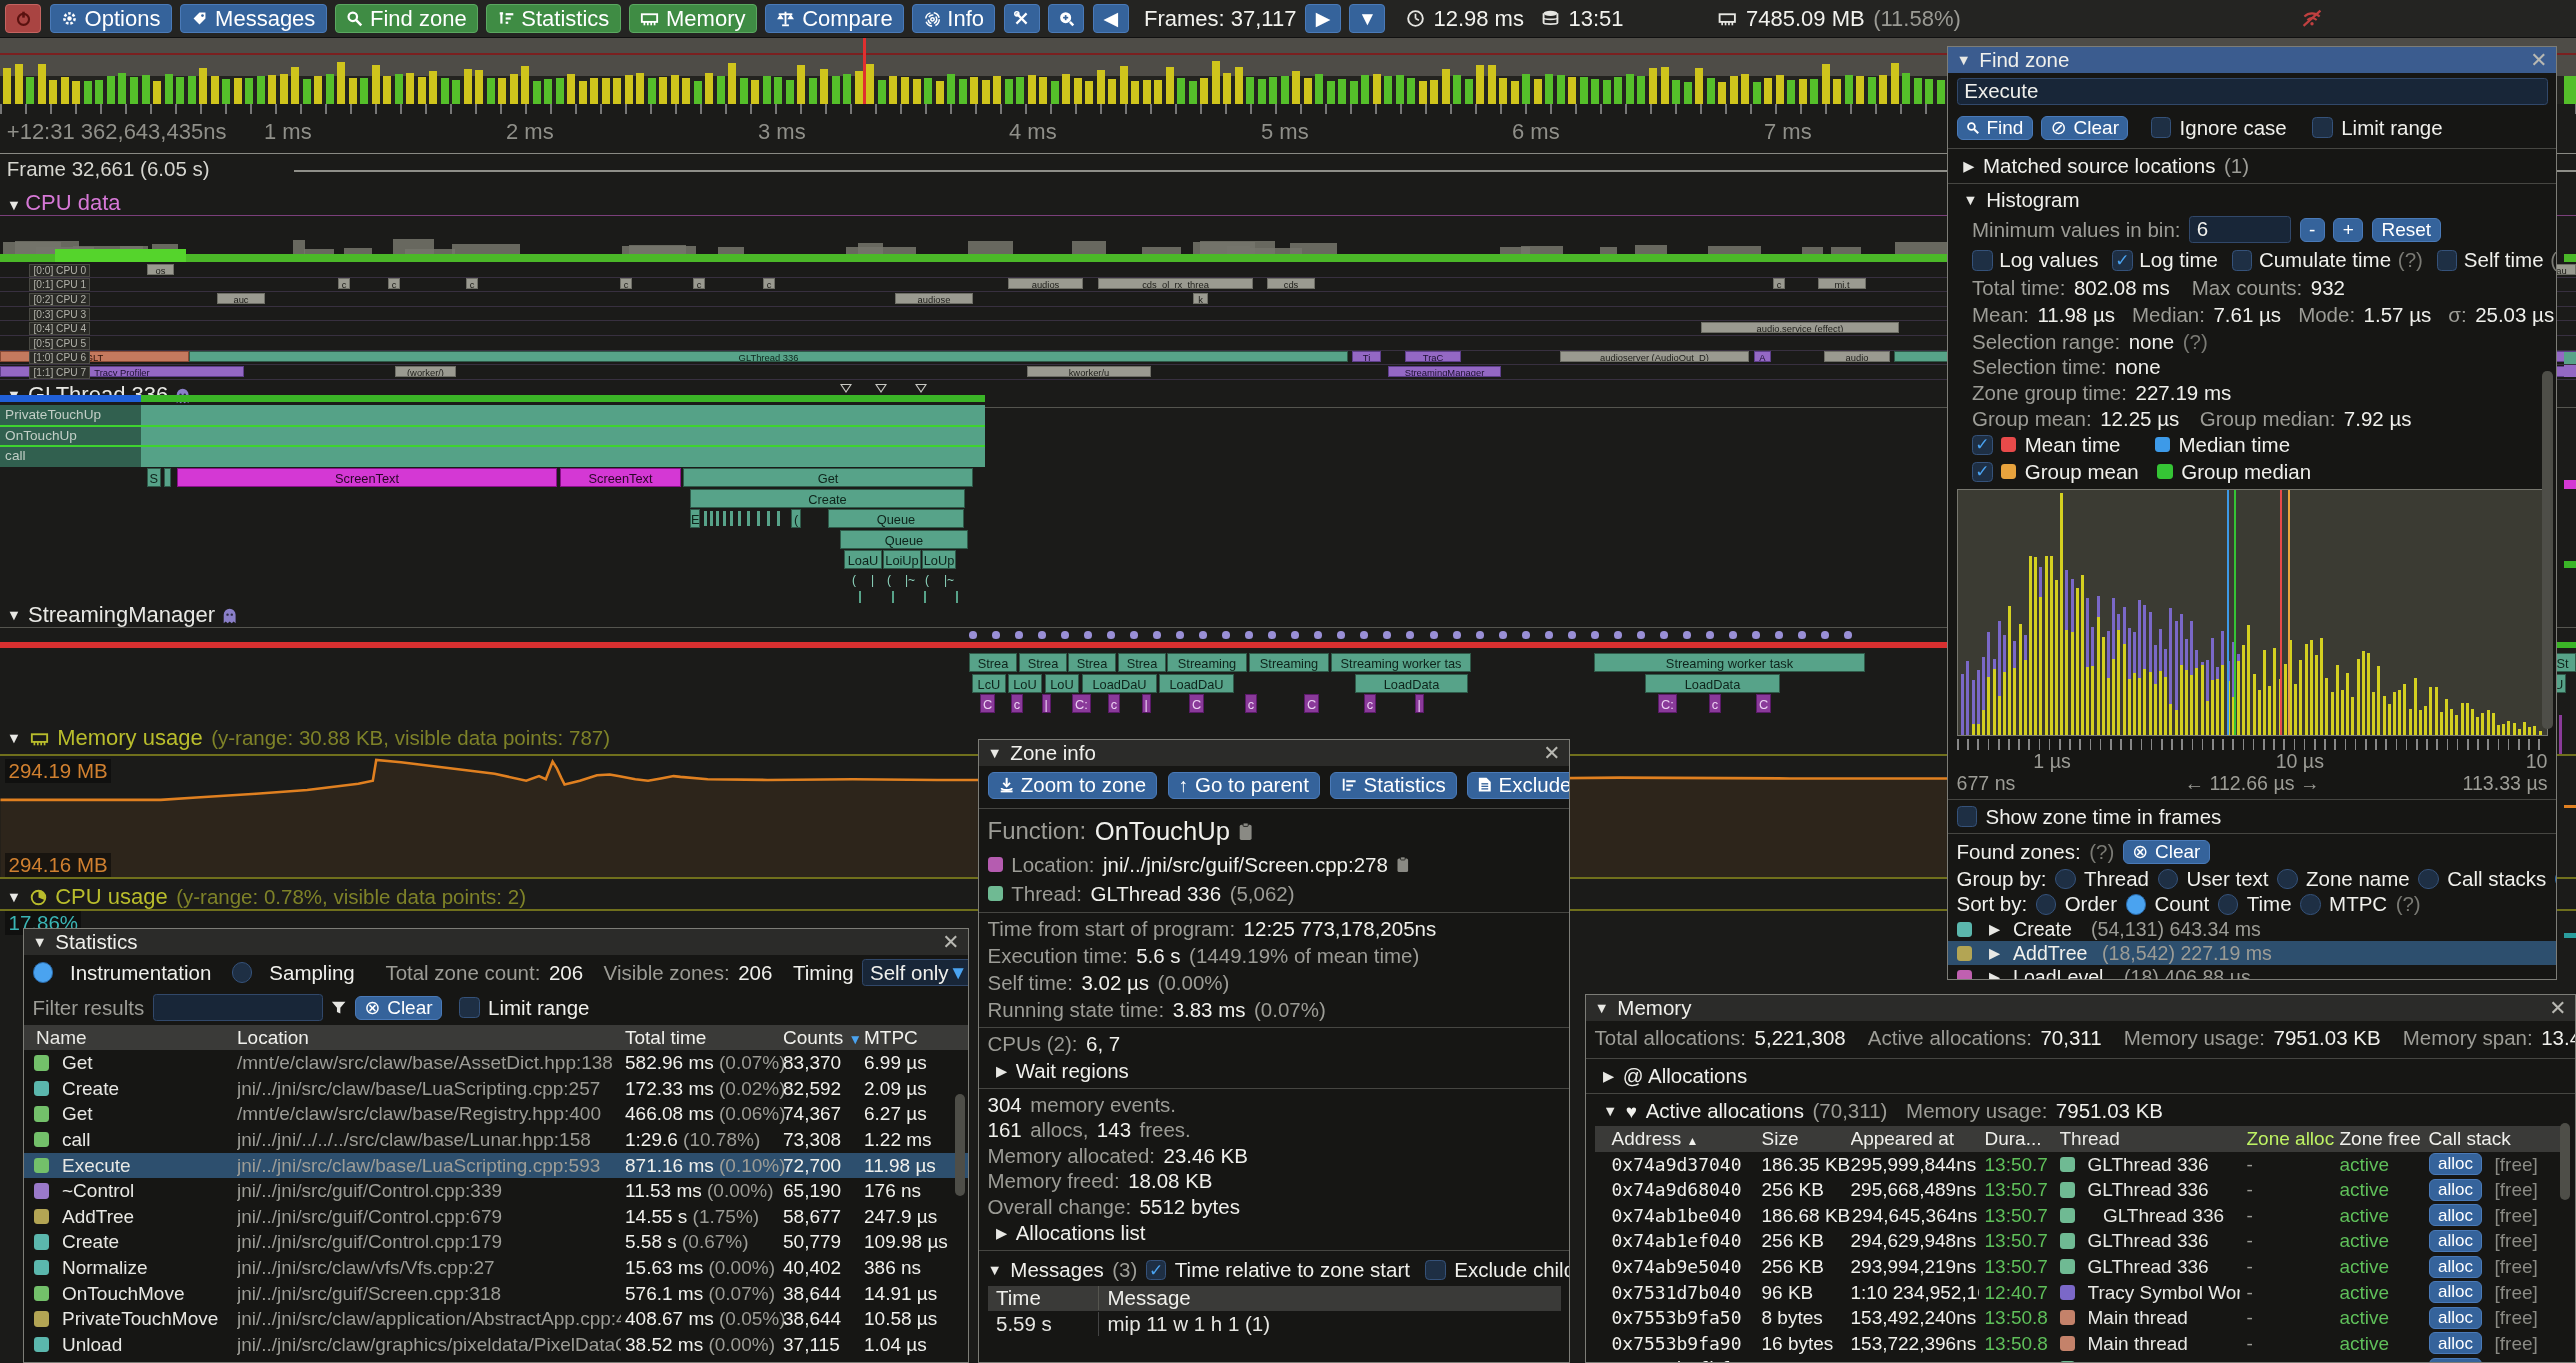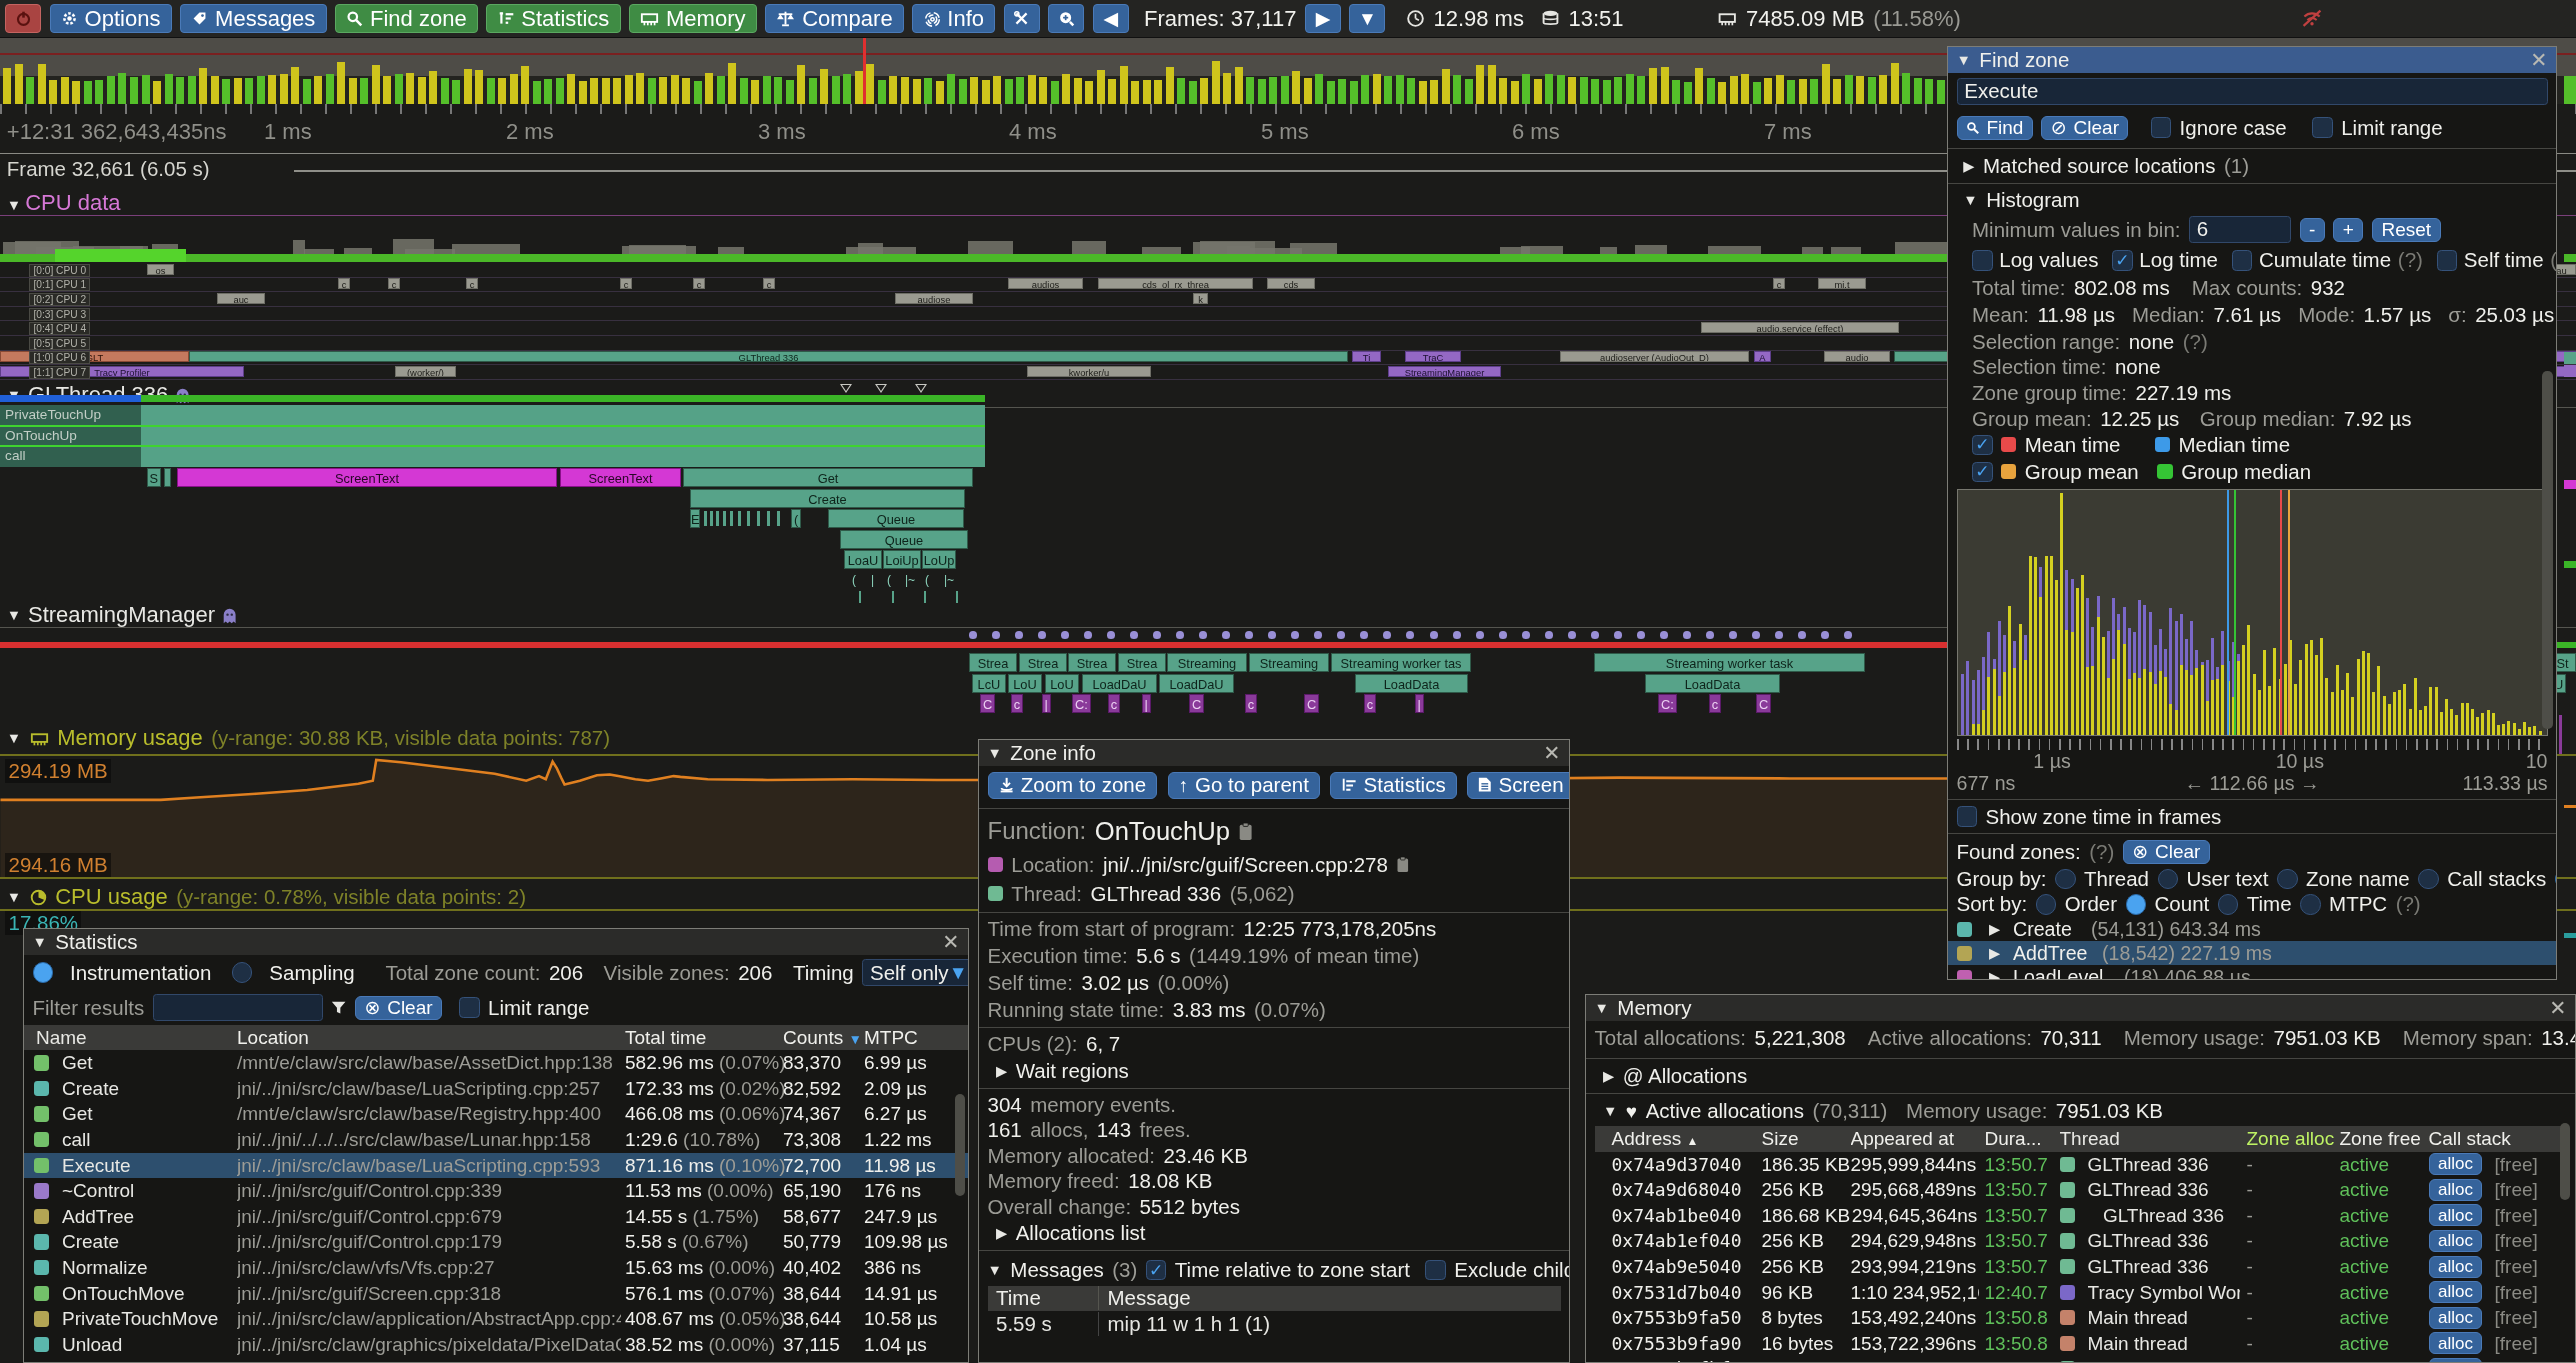--- a/index.html
+++ b/index.html
@@ -1005,21 +1005,21 @@
           </svg>
         <span>Statistics</span>
         </span>
       <span class="btn">
         <svg class="ic" width="13.6" height="15.3" viewBox="0 0 16 18">
             <path d="M1 1 H10 L15 6 V17 H1 Z" fill="#fff"></path>
             <line x1="4" y1="8" x2="12" y2="8" stroke="#35639b" stroke-width="1.6"></line>
             <line x1="4" y1="11" x2="12" y2="11" stroke="#35639b" stroke-width="1.6"></line>
             <line x1="4" y1="14" x2="12" y2="14" stroke="#35639b" stroke-width="1.6"></line>
           </svg>
-        <span>Screen</span>
+        <span>Exclude</span>
         </span>
     </div>
     <div class="sep"></div>
     <div class="fr" style="height:38px">
       <span class="lbl" style="font-size:24px">Function:</span>
       <span class="val" style="font-size:25.6px">OnTouchUp</span>
       <svg class="ic" width="15.3" height="19" viewBox="0 0 18 22">
           <rect x="2" y="3" width="14" height="18" rx="2" fill="#8a8a84"></rect>
           <rect x="6" y="1" width="6" height="4" rx="1" fill="#8a8a84" stroke="#161614"></rect>
         </svg>

